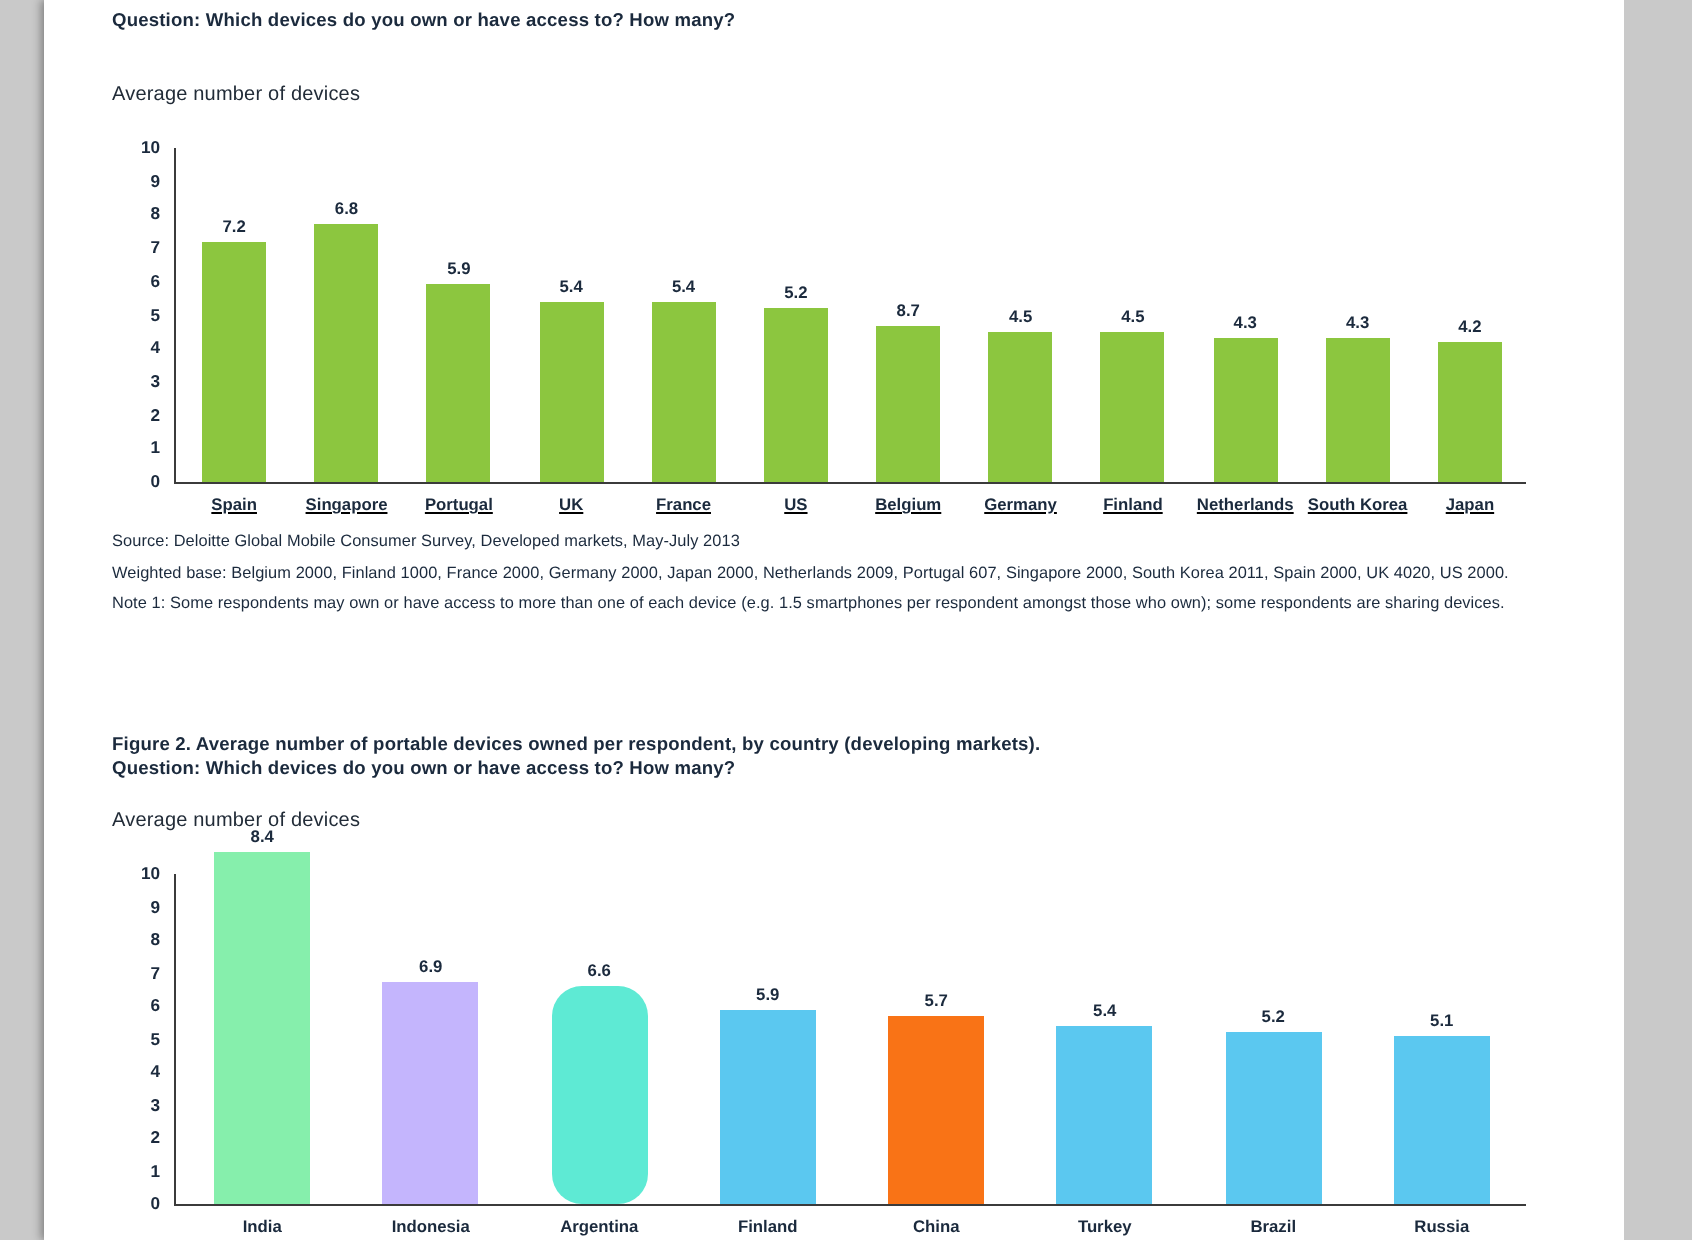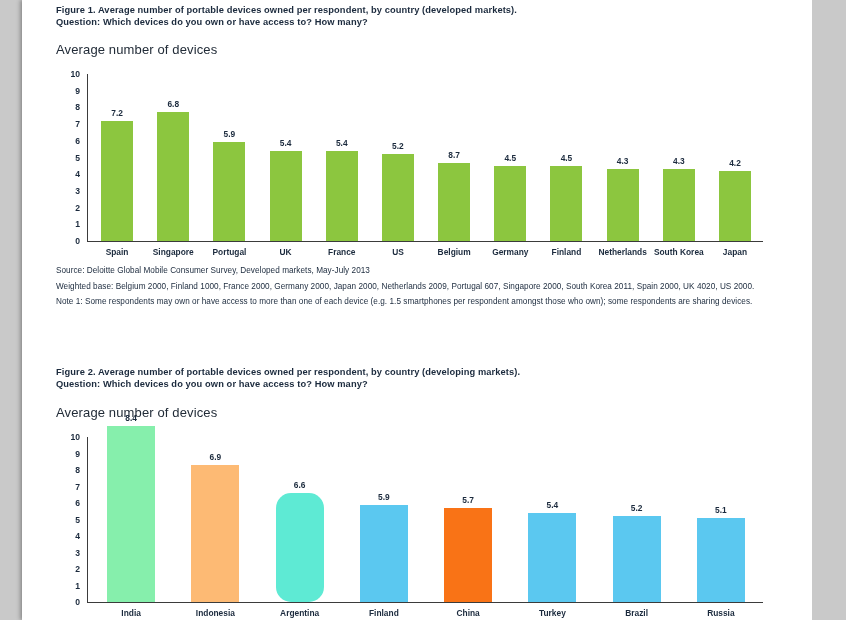--- a/index.html
+++ b/index.html
@@ -41,21 +41,21 @@
   }
 
   .fig-title {
     font-size: 9.3px;
     font-weight: bold;
     color: #1b2a3d;
     line-height: 12.4px;
     letter-spacing: 0.01em;
   }
   .axis-caption {
-    font-size: 13px;
+    font-size: 10px;
     color: #222c38;
     letter-spacing: 0.01em;
   }
 
   
   .chart {
     position: relative;
     width: 707px;
   }
   .ylabels {
@@ -140,21 +140,20 @@
 <body>
 
 <div class="page-shadow-left"></div>
 <div class="page"></div>
 <div class="page-shadow-right"></div>
 
 <div class="content">
 
   <div>
     <div class="fig-title" style="position:absolute; left:0; top:4px; width:700px;">
-      <div>Figure 1. Average number of portable devices owned per respondent, by country (developed markets).</div>
       <div>Question: Which devices do you own or have access to? How many?</div>
     </div>
 
     <div class="axis-caption" style="position:absolute; left:0; top:42px;">Average number of devices</div>
 
     <div class="chart" id="chart1" style="position:absolute; left:0; top:68px; height:176px;">
       <div class="ylabels" id="chart1-ylabels">
           <div class="ylab" style="top: 6px;">10</div>
           <div class="ylab" style="top: 22.7px;">9</div>
           <div class="ylab" style="top: 39.4px;">8</div>
@@ -224,21 +223,21 @@
             <div class="bar" title="South Korea: 4.3" style="height: 71.81px; background: rgb(140, 198, 63);">
               <div class="bar-value">4.3</div>
             </div>
           </div>
           <div class="bar-slot">
             <div class="bar" title="Japan: 4.2" style="height: 70.14px; background: rgb(140, 198, 63);">
               <div class="bar-value">4.2</div>
             </div>
           </div>
         </div>
-      <div class="xlabels" id="chart1-xlabels" style="left:33px; top:180px; width:674px;">
+      <div class="xlabels" id="chart1-xlabels" style="left:33px; top:180px; width:674px;text-decoration:underline;">
           <div class="xlab">Spain</div>
           <div class="xlab">Singapore</div>
           <div class="xlab">Portugal</div>
           <div class="xlab">UK</div>
           <div class="xlab">France</div>
           <div class="xlab">US</div>
           <div class="xlab">Belgium</div>
           <div class="xlab">Germany</div>
           <div class="xlab">Finland</div>
           <div class="xlab">Netherlands</div>
@@ -278,21 +277,21 @@
         </div>
       <div class="yaxis-line" style="left:31px; top:6px; height:166px;"></div>
       <div class="xaxis-line" style="left:31px; top:171px; width:676px;"></div>
       <div class="plot" id="chart2-plot" style="left:33px; top:6px; width:674px; height:165px;">
           <div class="bar-slot">
             <div class="bar" title="India: 8.4" style="height: 176px; background: #86efac;">
               <div class="bar-value">8.4</div>
             </div>
           </div>
           <div class="bar-slot">
-            <div class="bar" title="Indonesia: 6.9" style="height: 137px; background: #fdba74;">
+            <div class="bar" title="Indonesia: 6.9" style="height: 111px; background: #c4b5fd;">
               <div class="bar-value">6.9</div>
             </div>
           </div>
           <div class="bar-slot">
             <div class="bar" title="Argentina: 6.6" style="height: 108.9px; background: #5eead4; border-radius: 15px;">
               <div class="bar-value">6.6</div>
             </div>
           </div>
           <div class="bar-slot">
             <div class="bar" title="Mexico: 5.9" style="height: 97.35px; background: rgb(91, 200, 240);">

